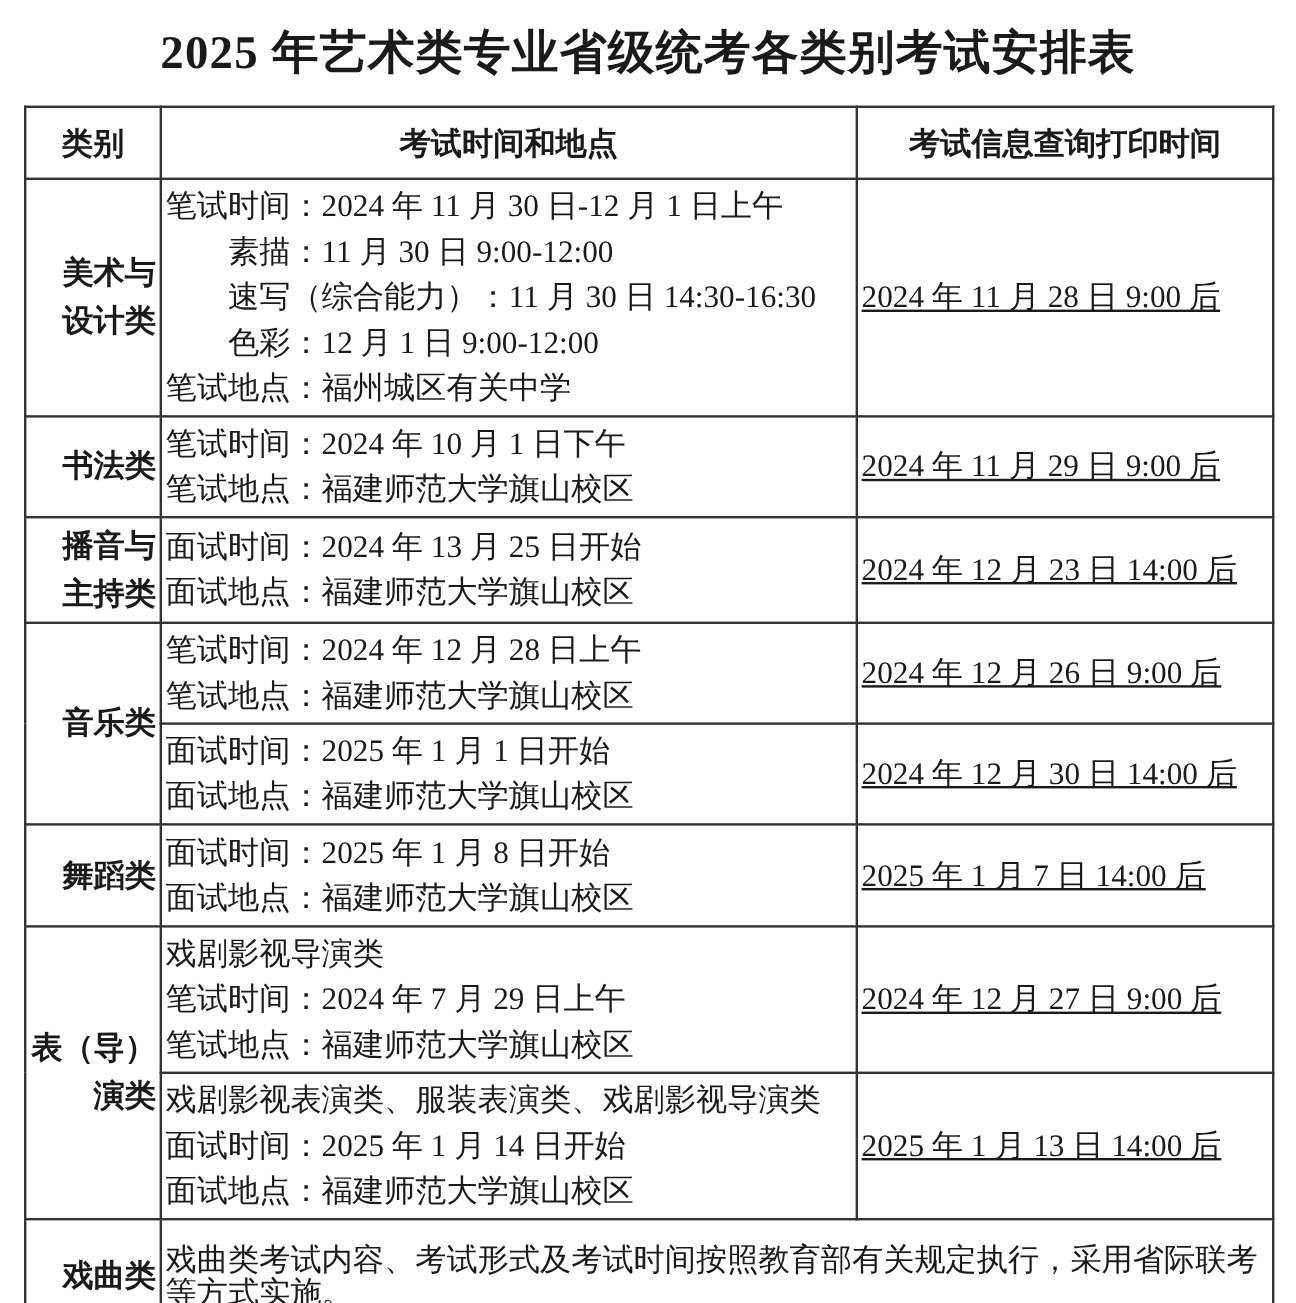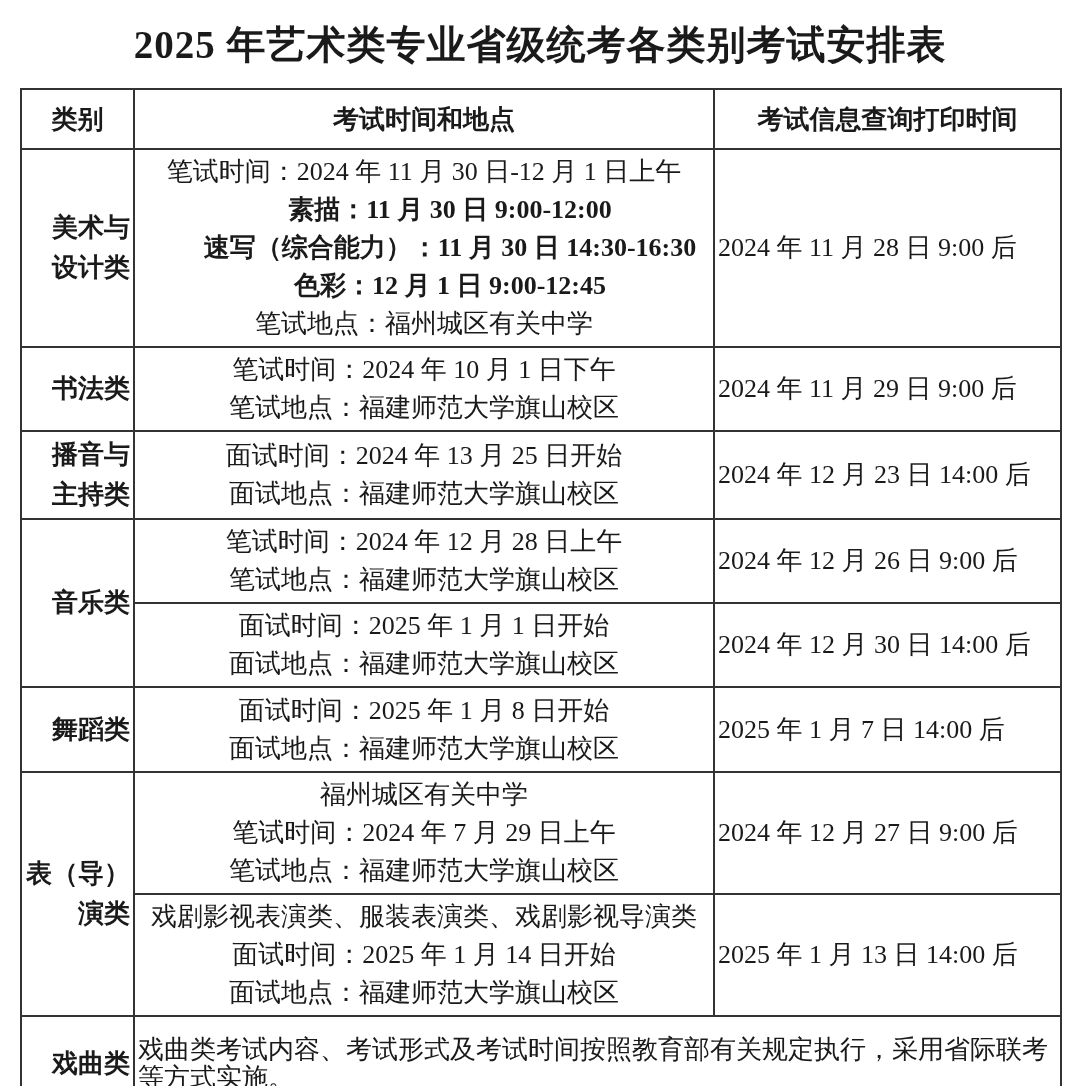--- a/index.html
+++ b/index.html
@@ -50,30 +50,30 @@
     font-size: 27px;
   }
   td.category {
     text-align: right;
     font-weight: bold;
     line-height: 40px;
   }
   td.details {
     padding: 6px 4px 6px 10px;
     line-height: 38px;
-    text-align: center;
   }
   td.query {
     padding-left: 10px;
     line-height: 36px;
+    text-decoration: underline;
   }
   .line { white-space: nowrap; }
   .line.sub {
     padding-left: 52px;
-    font-weight: bold;
+    font-weight: normal;
   }
   td.note-cell {
     padding: 8px 12px 8px 12px;
     line-height: 28px;
   }
 </style>
 </head>
 <body>
 
 <div class="page">
@@ -96,21 +96,21 @@
 
     <tr style="height:190px">
       <td class="category">
         <div class="line">美术与</div>
         <div class="line">设计类</div>
       </td>
       <td class="details">
         <div class="line">笔试时间：2024 年 11 月 30 日-12 月 1 日上午</div>
         <div class="line sub">素描：11 月 30 日 9:00-12:00</div>
         <div class="line sub">速写（综合能力）：11 月 30 日 14:30-16:30</div>
-        <div class="line sub">色彩：12 月 1 日 9:00-12:45</div>
+        <div class="line sub">色彩：12 月 1 日 9:00-12:00</div>
         <div class="line">笔试地点：福州城区有关中学</div>
       </td>
       <td class="query">2024 年 11 月 28 日 9:00 后</td>
     </tr>
 
     <tr style="height:80px">
       <td class="category">
         <div class="line">书法类</div>
       </td>
       <td class="details">
@@ -160,21 +160,21 @@
       </td>
       <td class="query">2025 年 1 月 7 日 14:00 后</td>
     </tr>
 
     <tr style="height:118px">
       <td class="category" rowspan="2">
         <div class="line">表（导）</div>
         <div class="line">演类</div>
       </td>
       <td class="details">
-        <div class="line">福州城区有关中学</div>
+        <div class="line">戏剧影视导演类</div>
         <div class="line">笔试时间：2024 年 7 月 29 日上午</div>
         <div class="line">笔试地点：福建师范大学旗山校区</div>
       </td>
       <td class="query">2024 年 12 月 27 日 9:00 后</td>
     </tr>
     <tr style="height:114px">
       <td class="details">
         <div class="line">戏剧影视表演类、服装表演类、戏剧影视导演类</div>
         <div class="line">面试时间：2025 年 1 月 14 日开始</div>
         <div class="line">面试地点：福建师范大学旗山校区</div>

